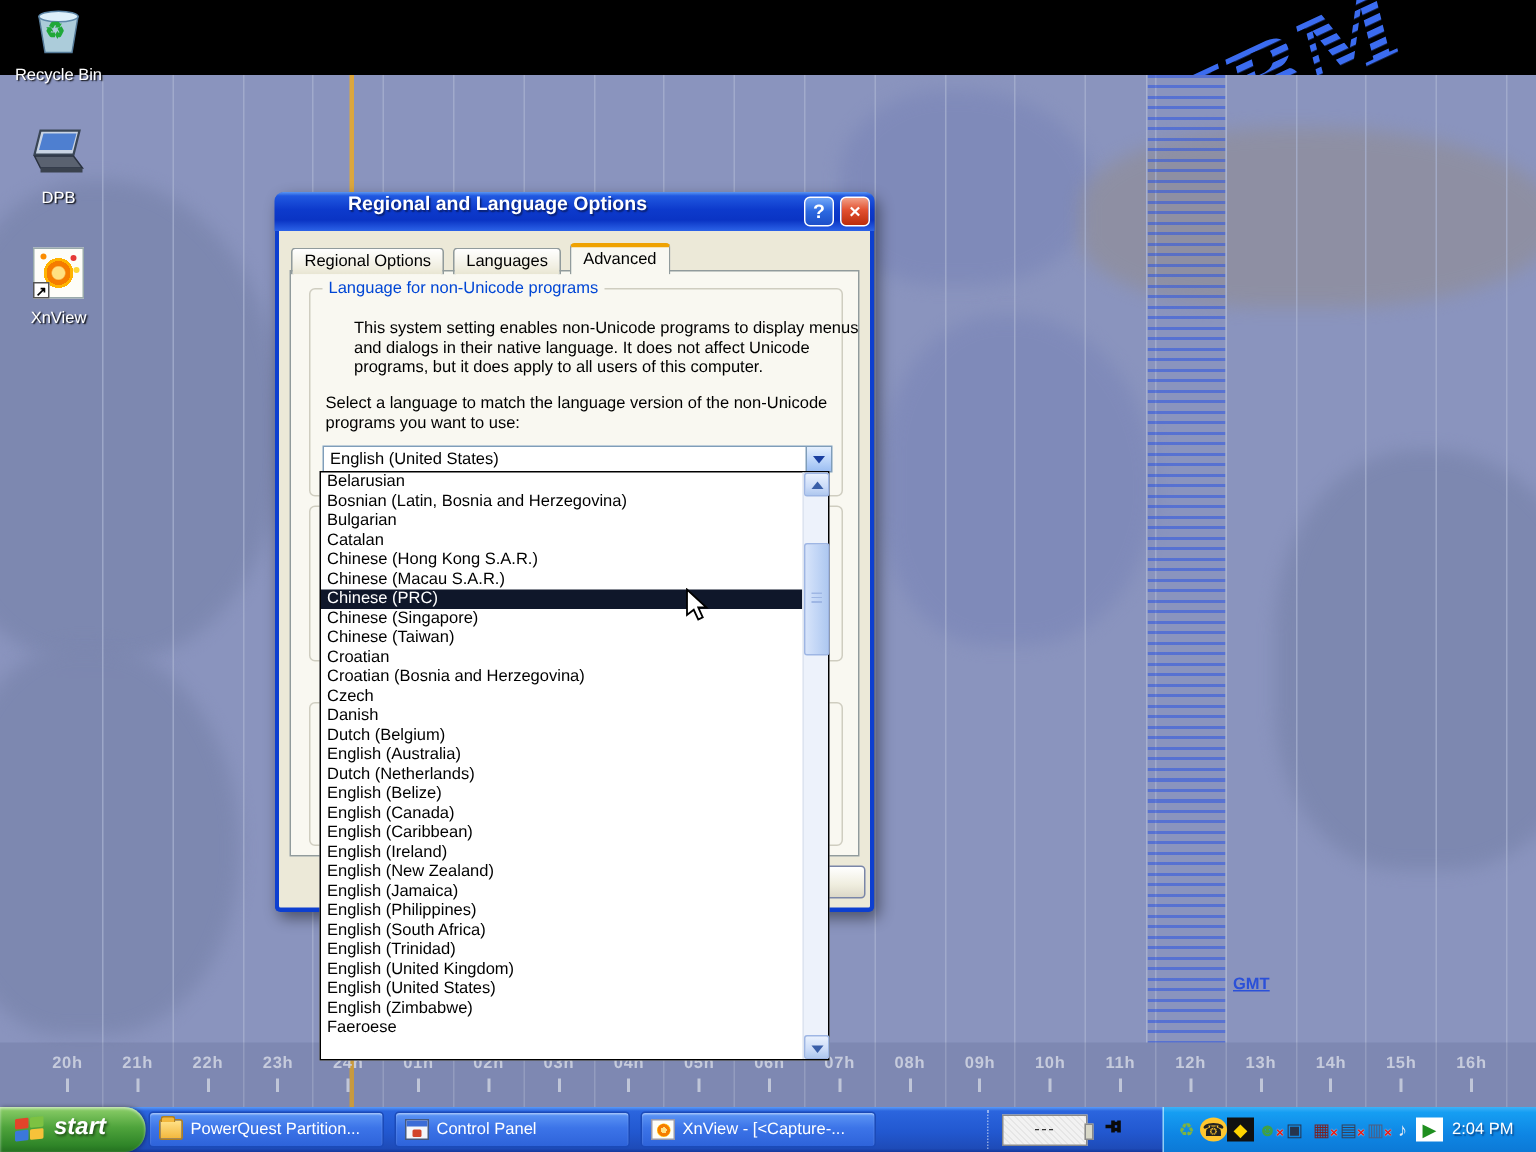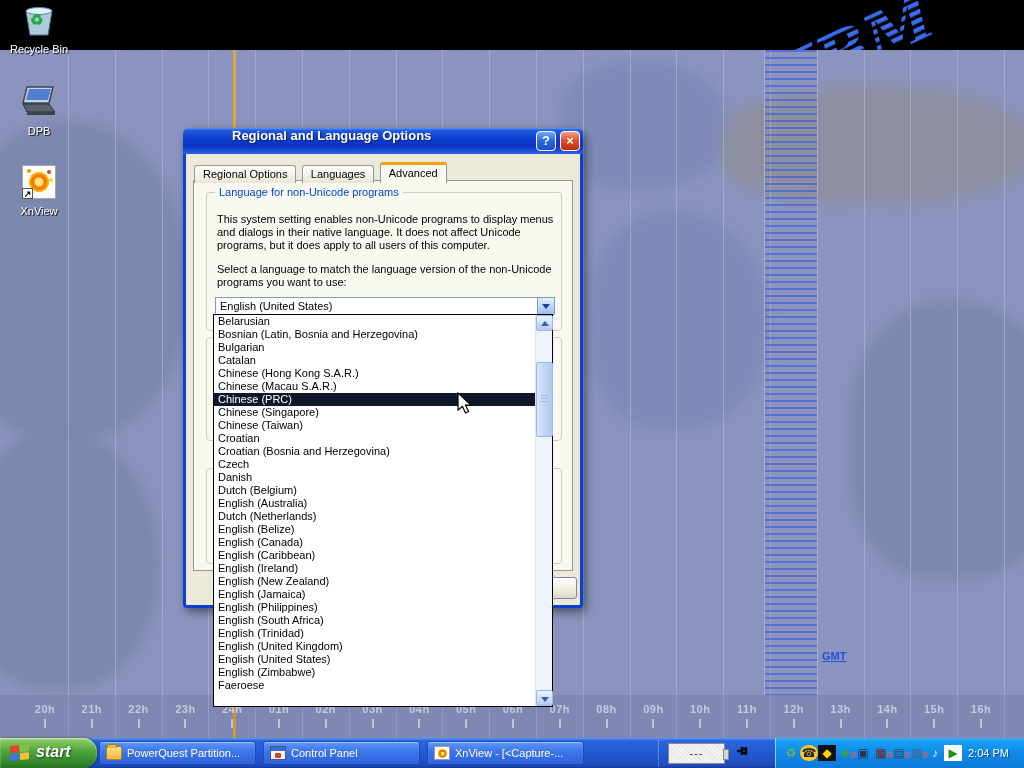--- a/index.html
+++ b/index.html
@@ -67,21 +67,21 @@
   .tab.active { height:21px; background:#F9F8F1; border-top:3px solid #EFA201; padding-top:0; }
 
   .tab-panel { position:absolute; left:7px; top:52px; width:380px; height:391px; background:#F9F8F1; border:1px solid #919B9C; }
 
   .groupbox { position:absolute; border:1px solid #CFCDC0; border-radius:4px; }
   .gb1 { left:12px; top:11px; width:356px; height:139px; }
   .gb2 { left:12px; top:156px; width:356px; height:104px; }
   .gb3 { left:12px; top:287px; width:356px; height:96px; }
   .gb-caption { position:absolute; left:8px; top:-7px; background:#F9F8F1; padding:0 4px; color:#0046D5; font-size:11px; }
   .desc { position:absolute; left:10px; width:338px; font-size:11px; line-height:13px; color:#000; }
-  .p1 { top:20px; }
+  .p1 { top:20px;margin-left:19px; }
   .p2 { top:70px; }
   .combo { position:absolute; left:8px; top:104px; width:340px; height:18px; background:#fff; border:1px solid #7F9DB9; }
   .combo-value { position:absolute; left:4px; top:2px; font-size:11px; color:#000; }
   .combo-btn { position:absolute; right:0; top:0; width:17px; height:16px;
     background:linear-gradient(180deg,#E4EFFD 0%,#C0D8FA 50%,#9CBEF2 100%); border-left:1px solid #7F9DB9; }
   .combo-btn .arr { position:absolute; left:4px; top:6px; width:0; height:0; border:4px solid rgba(0,0,0,0); border-top:5px solid #1A3FA0; }
   .xp-button { position:absolute; width:66px; height:22px; top:449px; background:linear-gradient(180deg,#FFFFFF,#EFEDDE 60%,#DCD8C8 100%);
     border:1px solid #7A86A8; border-radius:3px; }
 
   

